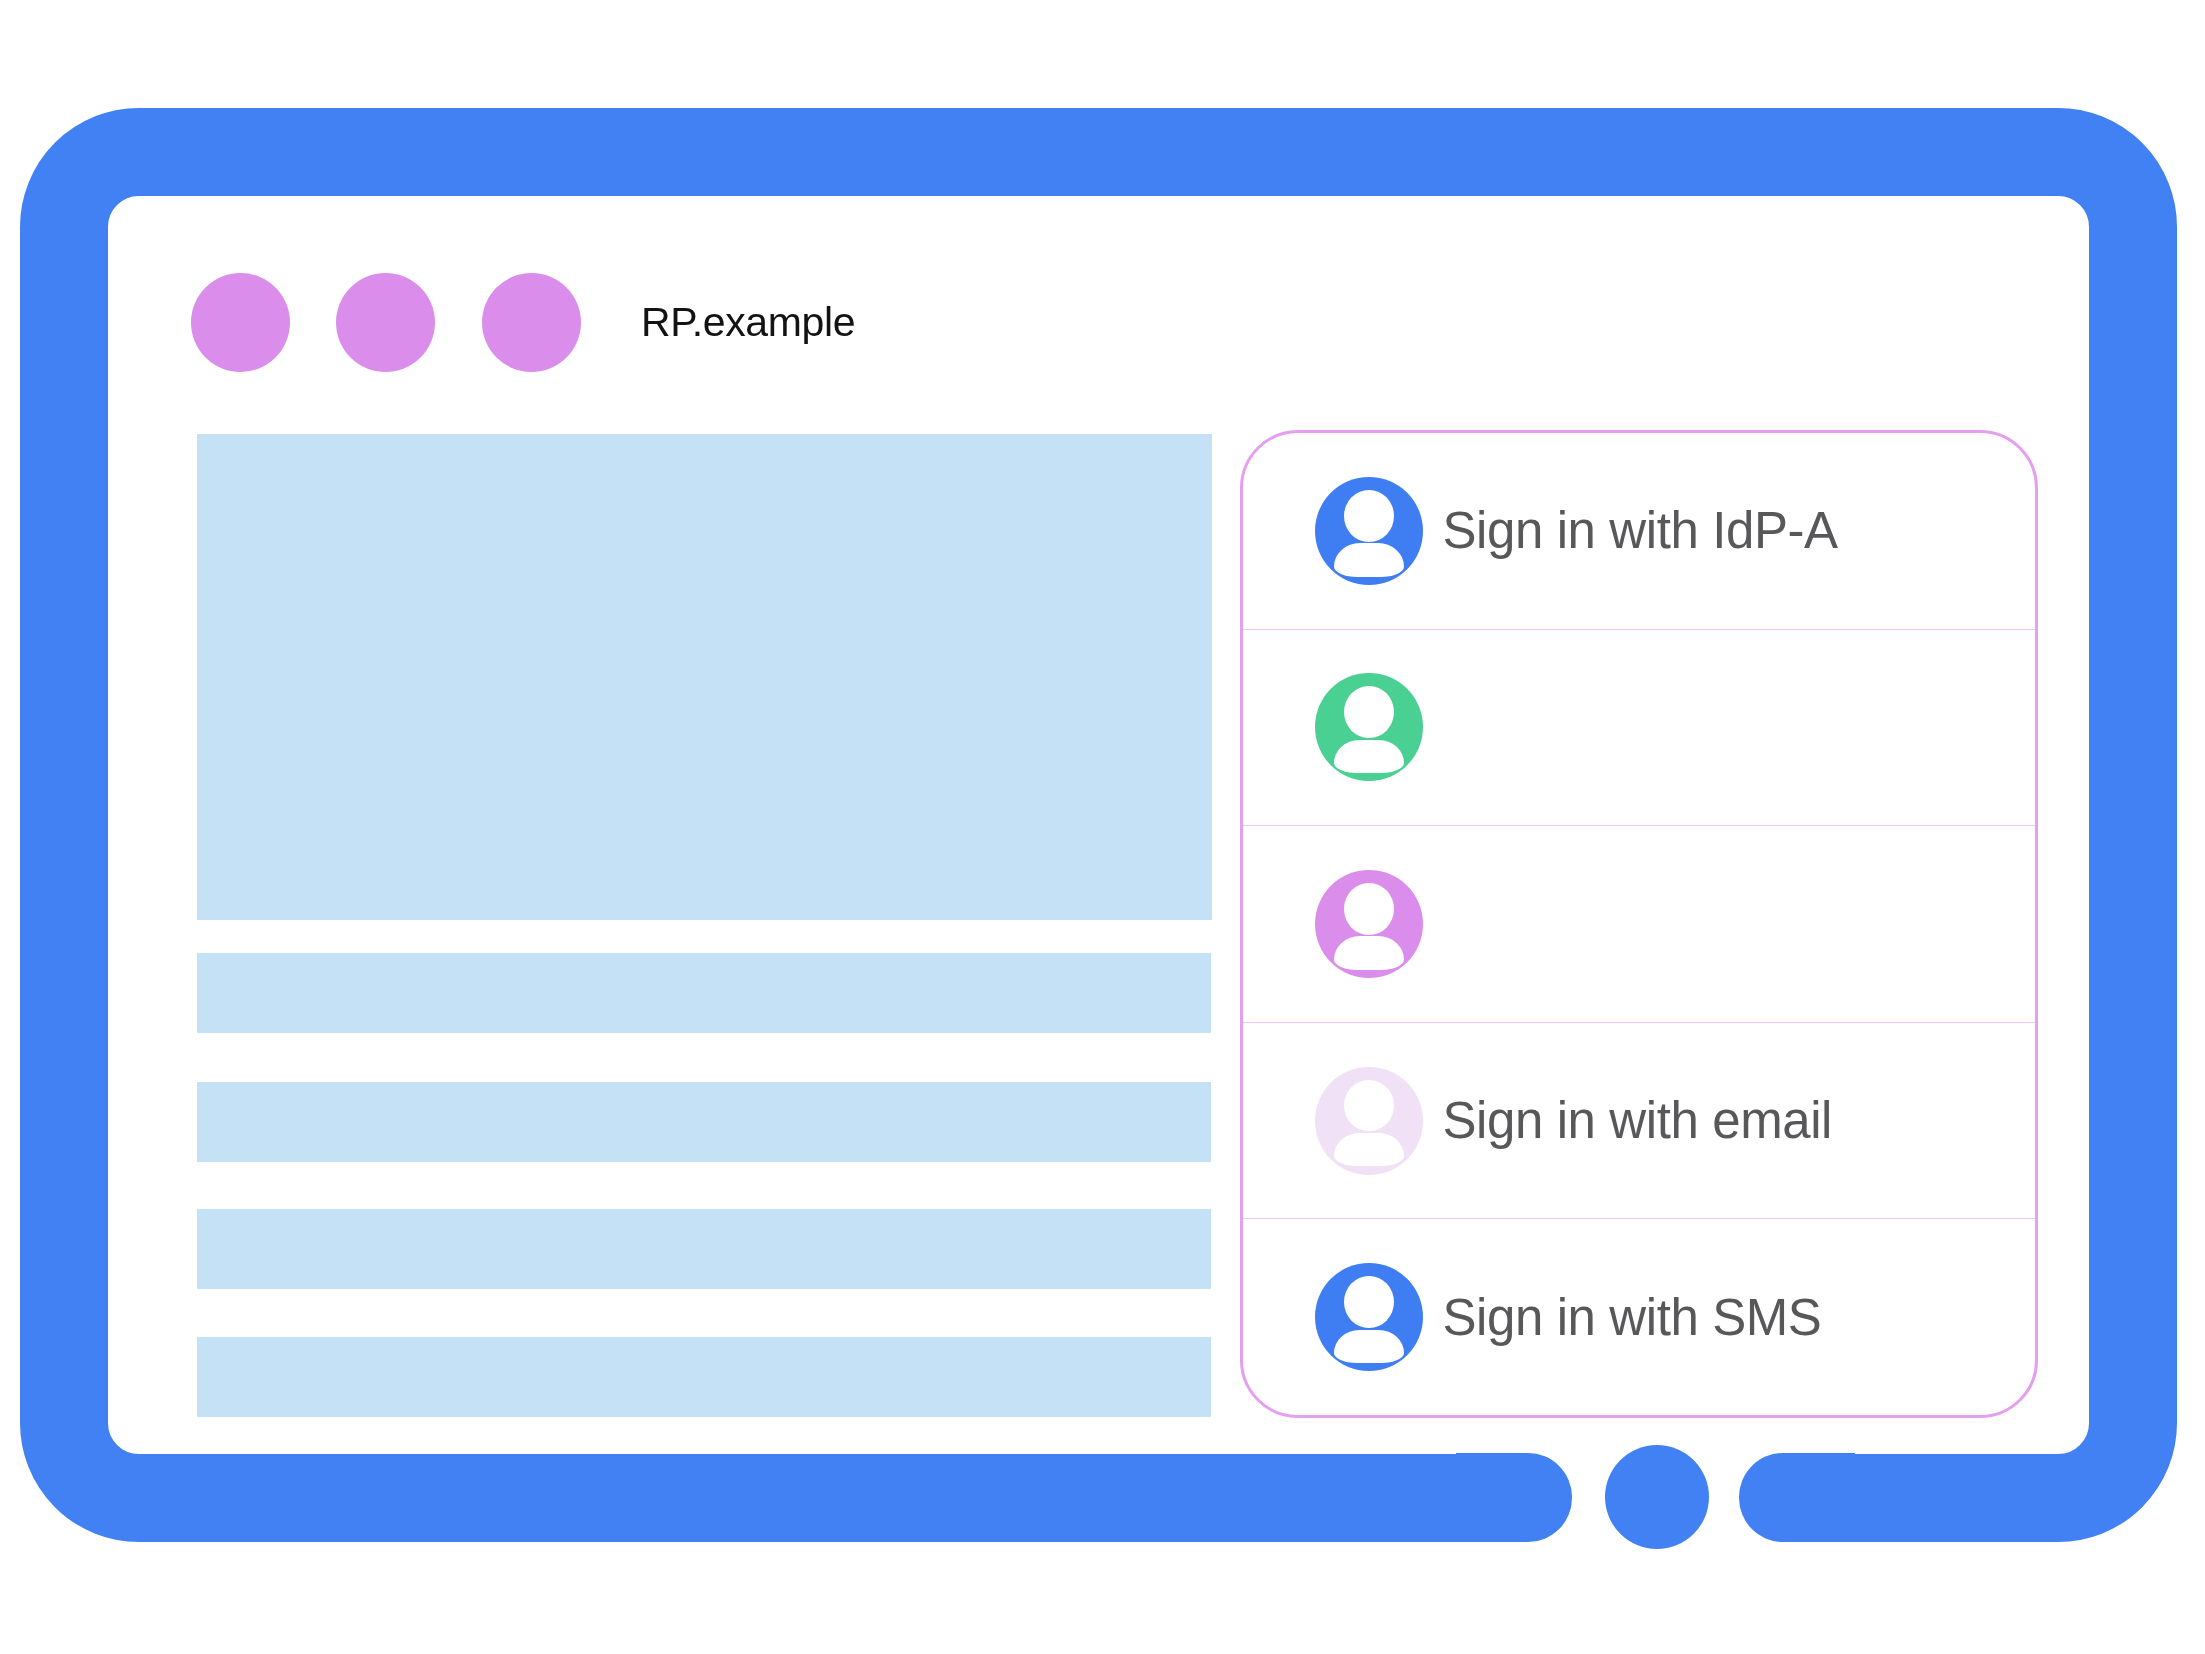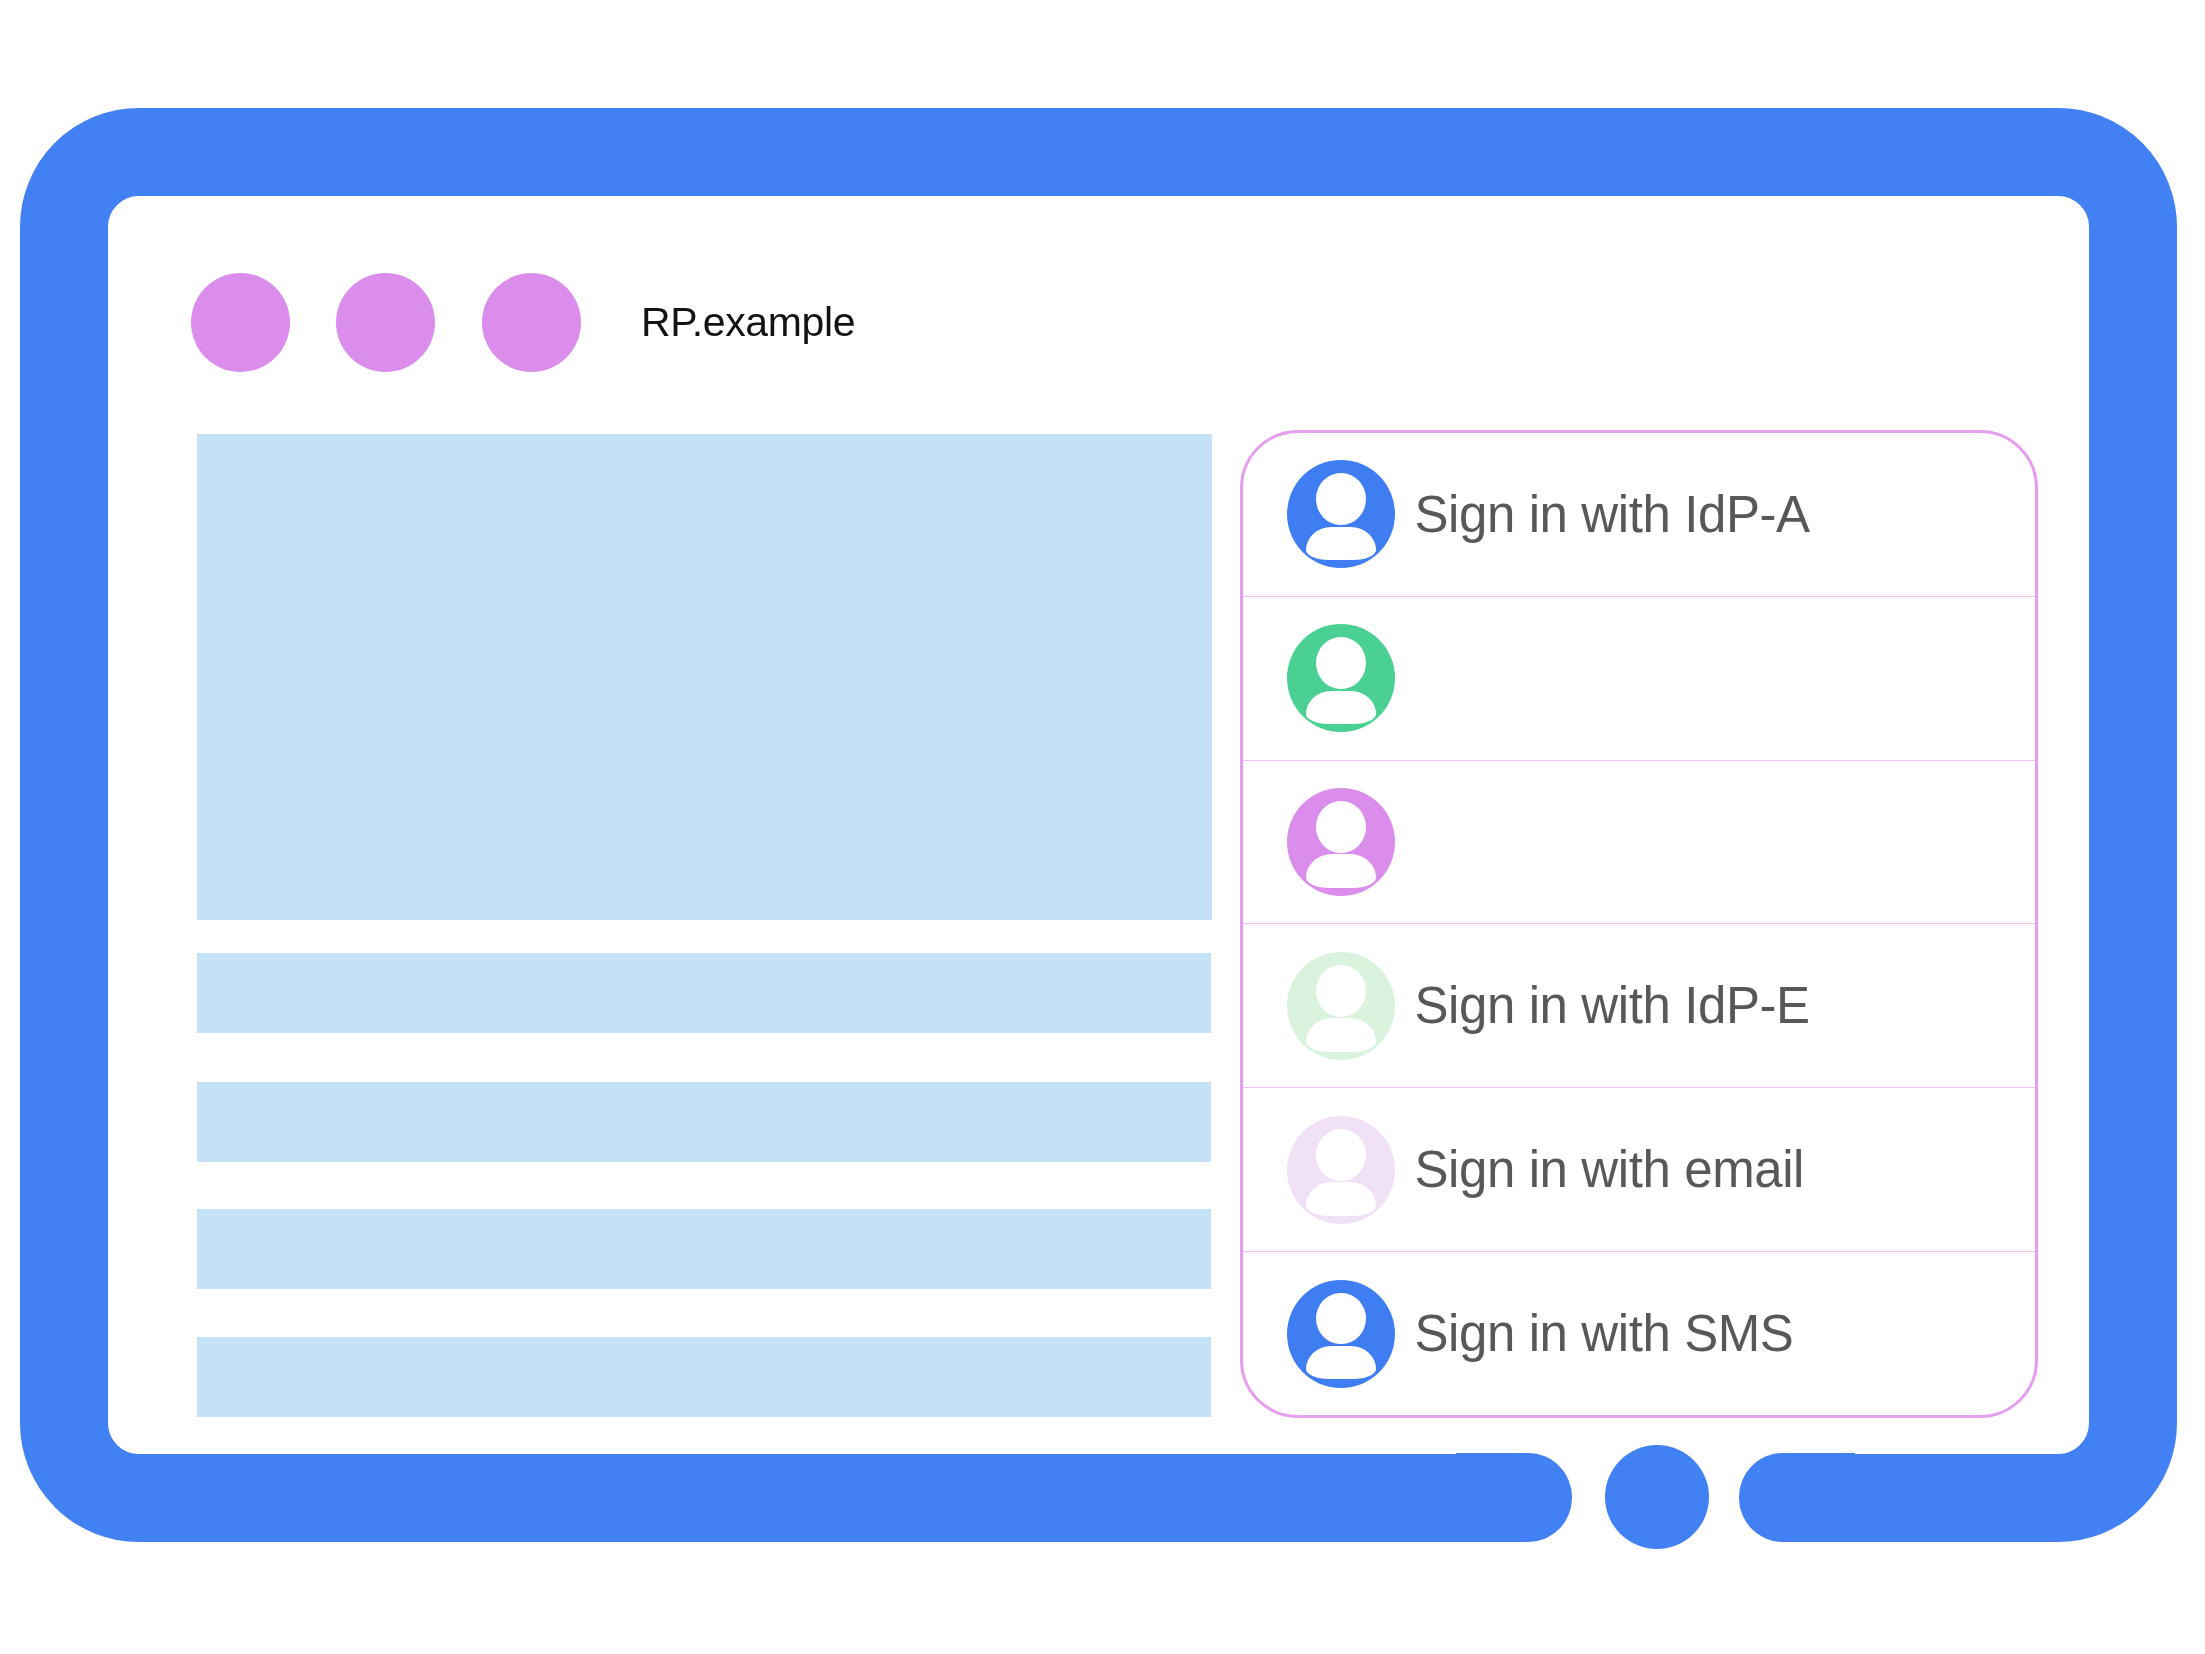--- a/index.html
+++ b/index.html
@@ -90,21 +90,21 @@
     border-radius:58px;
     background:#ffffff;
     display:flex;
     flex-direction:column;
     overflow:hidden;
   }
   .signin-row{
     flex:1 1 0;
     display:flex;
     align-items:center;
-    padding-left:44px;
+    padding-left:72px;
     cursor:pointer;
   }
   .signin-row + .signin-row{
     border-top:1.8px solid var(--panel_divider,#F2C4F3);
   }
   .avatar{
     position:relative;
     width:108px;height:108px;
     border-radius:50%;
     overflow:hidden;
@@ -175,27 +175,20 @@
     </div>
 
     <div class="signin-row">
       <span class="avatar" style="background-color: rgb(219, 141, 236);">
         <span class="head"></span>
           <span class="torso"></span>
       </span>
     </div>
 
 
-    <div class="signin-row">
-      <span class="avatar" style="background-color: rgb(217, 243, 222);">
-        <span class="head"></span>
-          <span class="torso"></span>
-      </span>
-      <span class="signin-label">Sign in with IdP-E</span>
-    </div>
 
     <div class="signin-row">
       <span class="avatar" style="background-color: rgb(240, 225, 247);">
         <span class="head"></span>
           <span class="torso"></span>
       </span>
       <span class="signin-label">Sign in with email</span>
     </div>
 
     <div class="signin-row">

